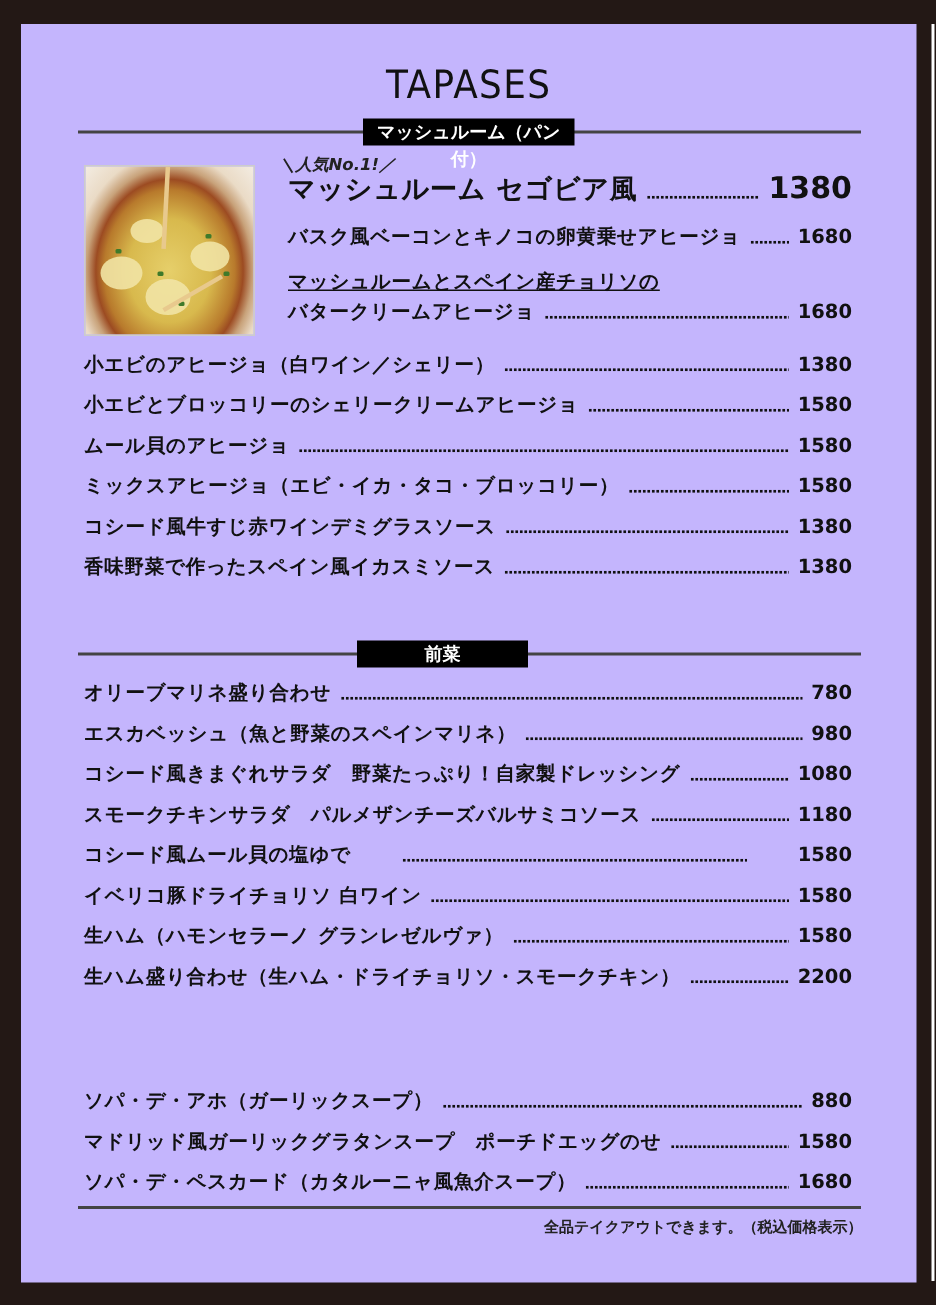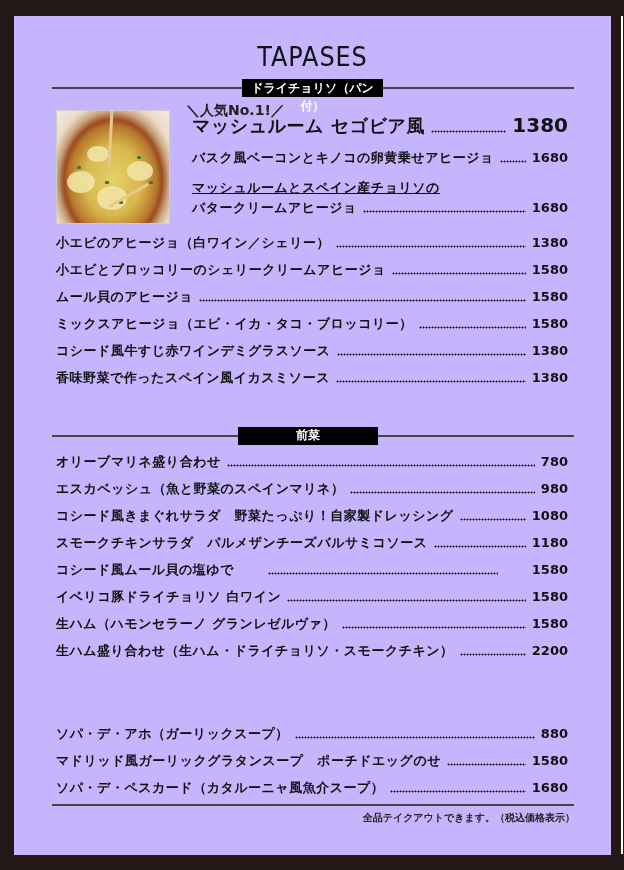--- a/index.html
+++ b/index.html
@@ -25,21 +25,21 @@
   .photo {
     position: absolute; left: 42px; top: 94px; width: 112px; height: 112px;
     border: 1px solid #ccc; overflow: hidden;
     background: radial-gradient(ellipse at 50% 62%, #e6cf6a 0%, #d8b94d 35%, #b87a2c 55%, #9c4b22 62%, #c8a27a 70%, #eadbc6 80%, #f3ece2 100%);
   }
   .photo .stick1 { position: absolute; left: 52px; top: 0; width: 3px; height: 55px; background: #e8c98d; transform: rotate(3deg); }
   .photo .stick2 { position: absolute; left: 70px; top: 62px; width: 3px; height: 45px; background: #e8c98d; transform: rotate(60deg); }
   .photo .blob { position: absolute; border-radius: 50%; background: #f1e3a4; opacity: .9; }
   .photo .herb { position: absolute; width: 4px; height: 3px; background: #3f7a2a; border-radius: 1px; }
   .badge-no1 {
-    position: absolute; left: 172px; top: 86px; font-size: 14px; font-weight: bold; color: #222; 
+    position: absolute; left: 172px; top: 86px; font-size: 11px; font-weight: bold; color: #222; font-style: italic;
   }
   .row {
     position: absolute; display: flex; align-items: baseline; font-weight: bold; font-size: 13px;
     white-space: nowrap; color: #111; letter-spacing: 0.5px;
   }
   .row .name { flex: 0 0 auto; }
   .row .dots {
     flex: 1 1 auto; margin: 0 6px; height: 3px; align-self: flex-end; margin-bottom: 4px;
     background-image: radial-gradient(circle, #111 0.9px, transparent 1.1px);
     background-size: 3px 3px; background-repeat: repeat-x;
@@ -56,21 +56,21 @@
 <body>
 
 <div class="edge-line"></div>
 
 <div class="page">
 
   <div class="title">TAPASES</div>
 
   <div class="section-head" style="top:63px;">
     <div class="rule"></div>
-    <div class="label" style="left:190px; width:141px;">ドライチョリソ（パン付）</div>
+    <div class="label" style="left:190px; width:141px;">マッシュルーム（パン付）</div>
   </div>
 
   <div class="photo">
     <div class="blob" style="left:10px;top:60px;width:28px;height:22px;"></div>
     <div class="blob" style="left:40px;top:75px;width:30px;height:24px;"></div>
     <div class="blob" style="left:70px;top:50px;width:26px;height:20px;"></div>
     <div class="blob" style="left:30px;top:35px;width:22px;height:16px;"></div>
     <div class="herb" style="left:20px;top:55px;"></div>
     <div class="herb" style="left:48px;top:70px;"></div>
     <div class="herb" style="left:80px;top:45px;"></div>
@@ -127,21 +127,21 @@
     <span class="price">1380</span>
   </div>
   <div class="row" style="left:42px; width:512px; top:353px;">
     <span class="name">香味野菜で作ったスペイン風イカスミソース</span>
     <span class="dots"></span>
     <span class="price">1380</span>
   </div>
 
   <div class="section-head" style="top:411px;">
     <div class="rule"></div>
-    <div class="label" style="left:186px; width:140px;font-family:Liberation Mono, monospace;">前菜</div>
+    <div class="label" style="left:186px; width:114px;">前菜</div>
   </div>
 
   <div class="row" style="left:42px; width:512px; top:437px;">
     <span class="name">オリーブマリネ盛り合わせ</span>
     <span class="dots"></span>
     <span class="price">780</span>
   </div>
   <div class="row" style="left:42px; width:512px; top:464px;">
     <span class="name">エスカベッシュ（魚と野菜のスペインマリネ）</span>
     <span class="dots"></span>

